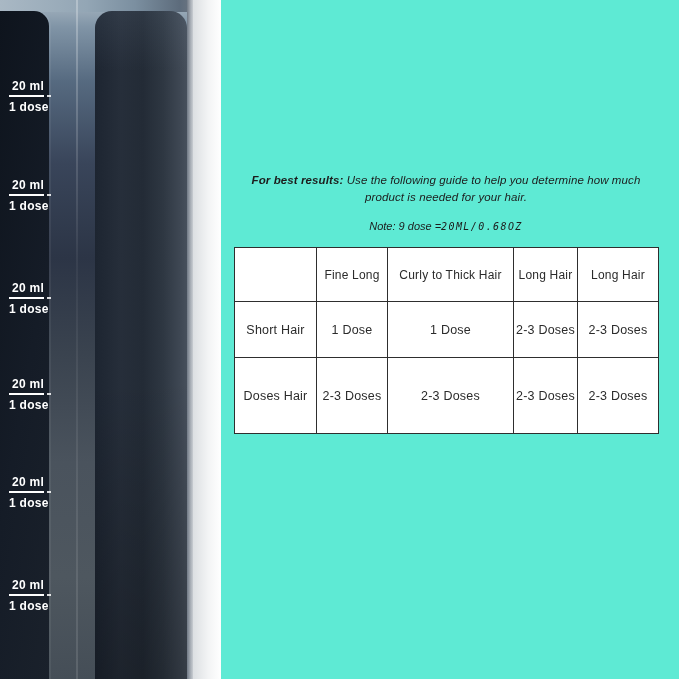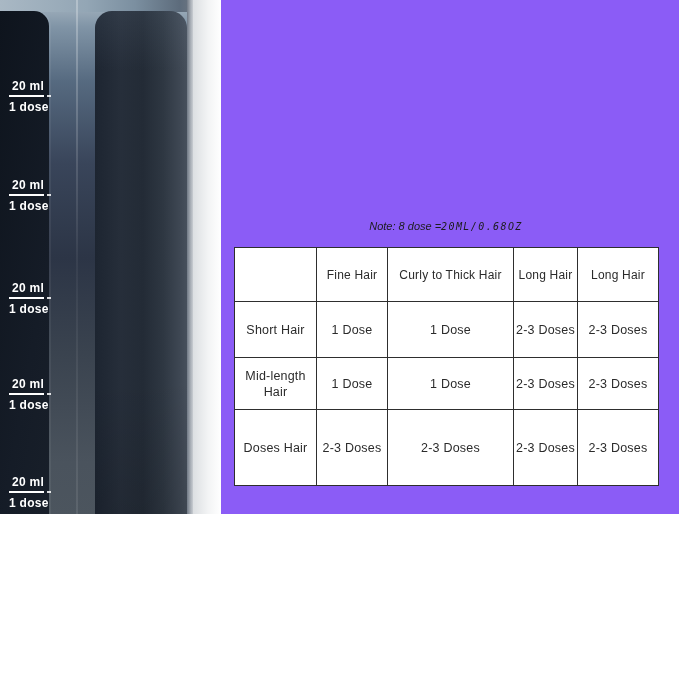--- a/index.html
+++ b/index.html
@@ -1,17 +1,17 @@
 <!DOCTYPE html>
 <html><head>
 <meta charset="utf-8">
 <style>
   html,body{margin:0;padding:0;background:#fff;}
   .canvas{
-    position:relative;width:679px;height:514px;background:#8b5cf6;
+    position:relative;width:679px;height:679px;background:#5eead4;
     overflow:hidden;font-family:"Liberation Sans",sans-serif;
   }
   
   .bottle{
     position:absolute;left:0;top:0;width:193px;height:679px;
     background:linear-gradient(180deg,
       #a7b6c2 0%, #8094a6 4%, #566a80 12%, #39455a 24%,
       #2c3546 38%, #3a434f 52%, #4a535d 68%, #4e575f 85%, #454e57 100%);
   }
   .shoulder{
@@ -115,48 +115,42 @@
       <div class="dose-unit">1 dose</div>
     </div>
     <div class="dose-mark" style="top:579px">
       <div class="dose-amount">20 ml</div>
       <div class="dose-line"></div>
       <div class="dose-unit">1 dose</div>
     </div>
   </div>
   <div class="halo"></div>
 
+  <p class="intro"><span class="bold">For best results:</span> <span>Use the following guide to help you determine how much product is needed for your hair.</span></p>
 
-  <p class="note"><span>Note: 8 dose =</span><span class="mono">20ML/0.68OZ</span></p>
+  <p class="note"><span>Note: 9 dose =</span><span class="mono">20ML/0.68OZ</span></p>
 
   <table class="dose-table">
     <colgroup>
       <col style="width:82px">
         <col style="width:71px">
         <col style="width:126px">
         <col style="width:64px">
         <col style="width:81px">
     </colgroup>
     <tbody>
         <tr style="height:54px">
       <th></th>
-      <th>Fine Hair</th>
+      <th>Fine Long</th>
       <th>Curly to Thick Hair</th>
       <th>Long Hair</th>
       <th>Long Hair</th>
     </tr>
     <tr style="height:56px">
       <td class="rowhead">Short Hair</td>
-      <td class="val">1 Dose</td>
-      <td class="val">1 Dose</td>
-      <td class="val">2-3 Doses</td>
-      <td class="val">2-3 Doses</td>
-    </tr>
-    <tr style="height:52px">
-      <td class="rowhead">Mid-length Hair</td>
       <td class="val">1 Dose</td>
       <td class="val">1 Dose</td>
       <td class="val">2-3 Doses</td>
       <td class="val">2-3 Doses</td>
     </tr>
     <tr style="height:76px">
       <td class="rowhead">Doses Hair</td>
       <td class="val">2-3 Doses</td>
       <td class="val">2-3 Doses</td>
       <td class="val">2-3 Doses</td>

